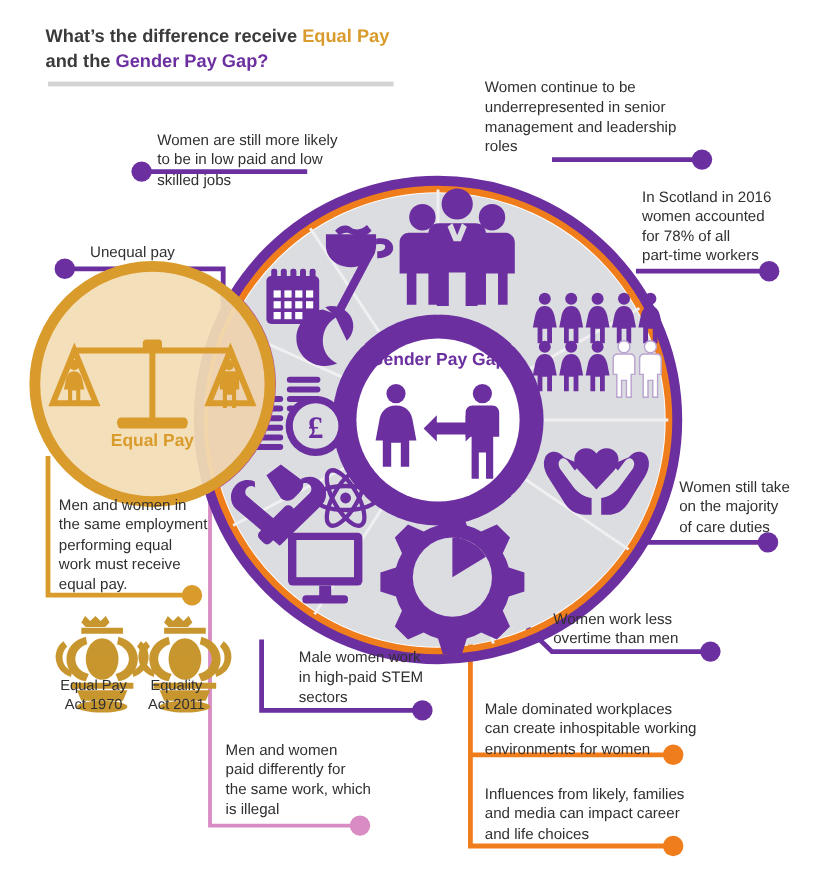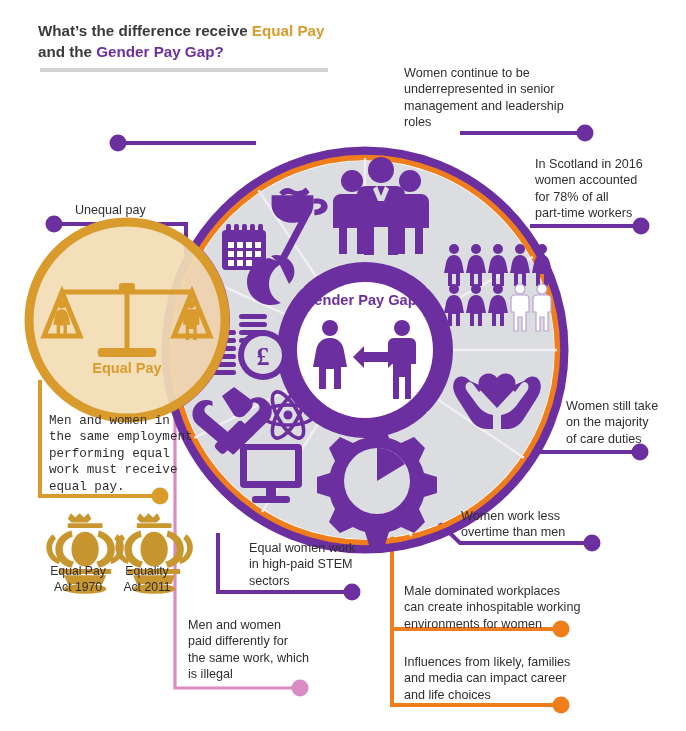--- a/index.html
+++ b/index.html
@@ -68,20 +68,21 @@
     text-align: center;
     color: #d99b2b;
     font-weight: bold;
     font-size: 14.5px;
   }
   .gpg-label {
     position: absolute;
     left: 303px;
     top: 291px;
     width: 124px;
+    text-align: center;
     color: #6b2fa0;
     font-weight: bold;
     font-size: 14.6px;
     line-height: 18px;
   }
   .act-caption {
     position: absolute;
     font-size: 12.2px;
     line-height: 15.5px;
     text-align: center;
@@ -361,44 +362,47 @@
           <path d="M 8 11 c -5 0 -7 4 -8 8 l -2 10 h 4 l 0 13 h 4 l 0 -12 h 4 l 0 12 h 4 l 0 -13 h 4 l -2 -10 c -1 -4 -3 -8 -8 -8 z"></path>
         </g>
         <g transform="translate(184,300) scale(0.85)">
           <circle cx="8" cy="5" r="5"></circle>
           <path d="M 2 11 h 12 c 3 0 4 2 4 4 v 14 h -3 v 18 h -4 v -13 h -5 v 13 h -4 v -18 h -3 v -14 c 0 -2 1 -4 3 -4 z"></path>
         </g>
       </g>
     </g>
   </svg>
 
+  <div class="txt" style="left:131px; top:109px; width:210px;">Women are still more likely
+to be in low paid and low
+skilled jobs</div>
 
   <div class="txt" style="left:404px; top:65px; width:232px;">Women continue to be
 underrepresented in senior
 management and leadership
 roles</div>
 
   <div class="txt" style="left:535px; top:156px; width:150px;">In Scotland in 2016
 women accounted
 for 78% of all
 part-time workers</div>
 
   <div class="txt" style="left:75px; top:202px; width:140px;">Unequal pay</div>
 
   <div class="txt" style="left:566px; top:398px; width:125px;">Women still take
 on the majority
 of care duties</div>
 
-  <div class="txt" style="left:49px; top:413px; width:160px;font-family:Liberation Mono, monospace;">Men and women in
+  <div class="txt" style="left:49px; top:413px; width:160px;">Men and women in
 the same employment
 performing equal
 work must receive
 equal pay.</div>
 
-  <div class="txt" style="left:249px; top:540px; width:135px;">Equal women work
+  <div class="txt" style="left:249px; top:540px; width:135px;">Male women work
 in high-paid STEM
 sectors</div>
 
   <div class="txt" style="left:188px; top:617px; width:160px;">Men and women
 paid differently for
 the same work, which
 is illegal</div>
 
   <div class="txt" style="left:461px; top:488px; width:150px;margin-top:20px;">Women work less
 overtime than men</div>

